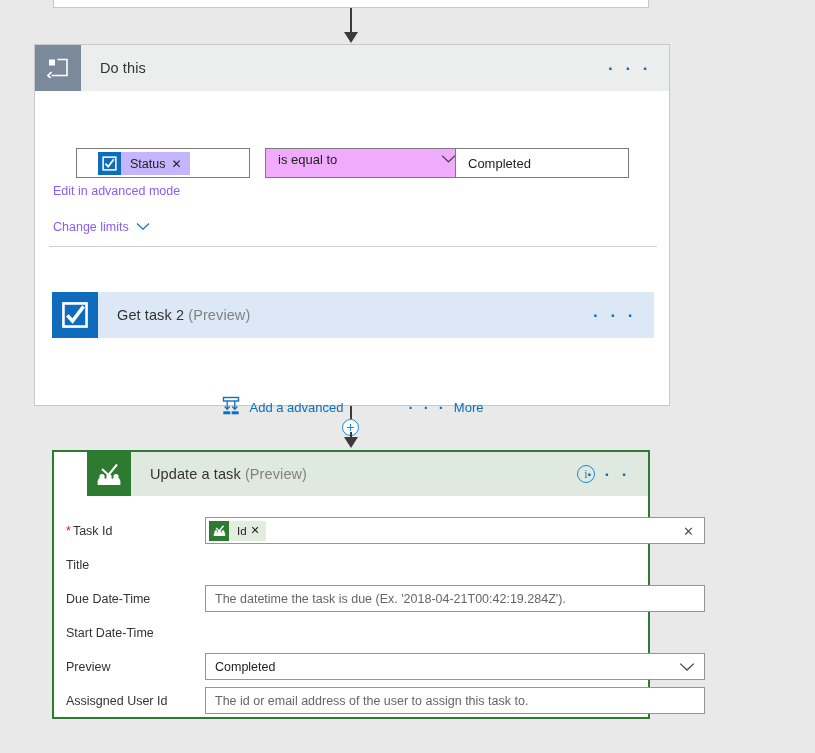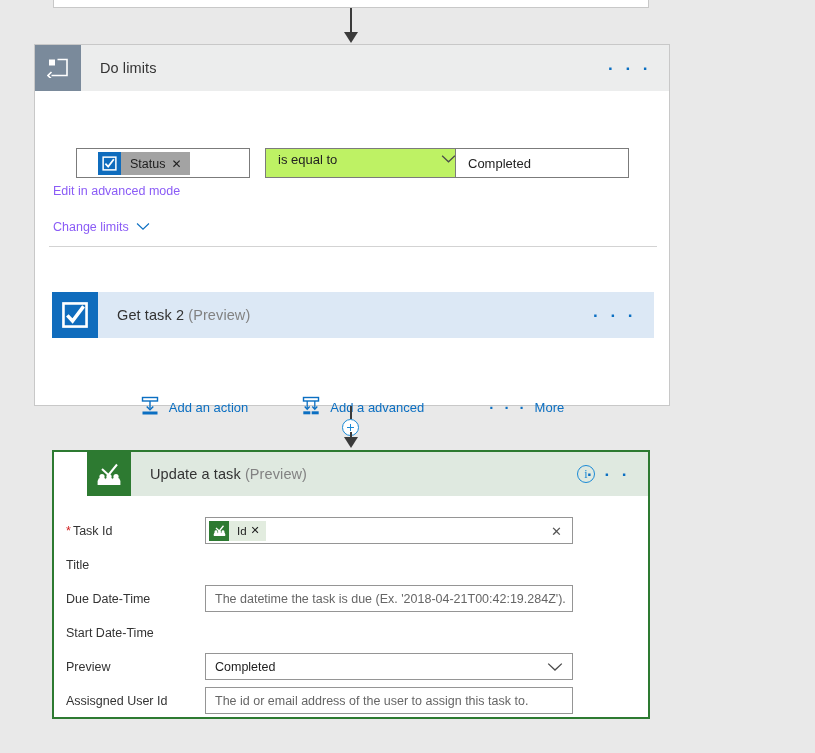--- a/index.html
+++ b/index.html
@@ -105,21 +105,21 @@
     border: 1px solid #7b7b7b;
     box-sizing: border-box;
   }
   .token-chip {
     position: absolute;
     left: 21px;
     top: 3px;
     height: 23px;
     display: flex;
     align-items: center;
-    background: #a3a3a3;
+    background: #c4b5fd;
   }
   .token-icon {
     width: 23px; height: 23px;
     flex: 0 0 23px;
     background: #0f6cbd;
     display: flex; align-items: center; justify-content: center;
   }
   .token-label {
     font-size: 12.5px;
     color: #1d1d1d;
@@ -130,21 +130,21 @@
     color: #1d1d1d;
     padding-right: 8px;
     cursor: pointer;
   }
 
   #operator-select {
     position: absolute;
     left: 230px; top: 57px;
     width: 201px;
     height: 30px;
-    background: #bef264;
+    background: #f0abfc;
     border: 1px solid #7b7b7b;
     box-sizing: border-box;
     display: flex;
     align-items: center;
     padding: 0 9px 8px 12px;
     font-size: 13px;
     color: #222222;
     justify-content: space-between;
     cursor: pointer;
   }
@@ -306,21 +306,21 @@
     transform: translateY(-50%);
     font-size: 12.5px;
     color: #333333;
     white-space: nowrap;
   }
   .req-star { color: #d01e1e; margin-right: 2px; }
   .field {
     position: absolute;
     left: 151px;
     top: 0;
-    width: 368px;
+    width: 500px;
     height: 27px;
     border: 1px solid #959595;
     background: #ffffff;
     box-sizing: border-box;
     display: flex;
     align-items: center;
     font-size: 12.5px;
     color: #666666;
     padding-left: 9px;
   }
@@ -368,21 +368,21 @@
 <div class="abs" id="do-until-card">
 
   <div id="do-until-header">
     <div class="hdr-icon-sq" id="do-until-icon-sq">
       <svg width="22" height="20" viewBox="0 0 22 20" aria-hidden="true">
         <rect x="2" y="1.5" width="6" height="6" fill="#ffffff"></rect>
         <path d="M10.5 1.5 H20 V17.5 H4.5" fill="none" stroke="#ffffff" stroke-width="1.6"></path>
         <path d="M4.5 14 L1 17.5 L4.5 21" fill="none" stroke="#ffffff" stroke-width="1.6"></path>
       </svg>
     </div>
-    <div class="hdr-title">Do limits</div>
+    <div class="hdr-title">Do this</div>
     <div class="ellipsis">· · ·</div>
   </div>
 
   <div id="condition-row">
 
     <div id="token-box">
       <div class="token-chip">
         <span class="token-icon">
           <svg width="15" height="15" viewBox="0 0 16 16" aria-hidden="true">
             <rect x="1.2" y="1.2" width="13.6" height="13.6" fill="none" stroke="#ffffff" stroke-width="1.6"></rect>
@@ -426,31 +426,20 @@
         </svg>
       </div>
       <div class="hdr-title">
         <span>Get task 2</span>
         <span class="preview-tag">(Preview)</span>
       </div>
       <div class="ellipsis">· · ·</div>
     </div>
 
     <div id="add-bar">
-      <div class="add-item" id="add-action-item">
-        <span>
-          <svg width="20" height="20" viewBox="0 0 20 20" aria-hidden="true">
-            <rect x="2.5" y="1.5" width="15" height="3.5" fill="none" stroke="#0b6fc2" stroke-width="1.4"></rect>
-            <path d="M10 5 V12.5" stroke="#0b6fc2" stroke-width="1.4"></path>
-            <path d="M6.7 10.5 L10 13.8 L13.3 10.5" fill="none" stroke="#0b6fc2" stroke-width="1.4"></path>
-            <rect x="2.5" y="15.5" width="15" height="3" fill="#0b6fc2"></rect>
-          </svg>
-        </span>
-        <span class="lbl">Add an action</span>
-      </div>
 
       <div class="add-item" id="add-condition-item">
         <span>
           <svg width="20" height="20" viewBox="0 0 20 20" aria-hidden="true">
             <rect x="2.5" y="1.5" width="15" height="3.5" fill="none" stroke="#0b6fc2" stroke-width="1.4"></rect>
             <path d="M6.2 5 V12" stroke="#0b6fc2" stroke-width="1.3"></path>
             <path d="M13.8 5 V12" stroke="#0b6fc2" stroke-width="1.3"></path>
             <path d="M3.7 10.5 L6.2 13.3 L8.7 10.5" fill="none" stroke="#0b6fc2" stroke-width="1.3"></path>
             <path d="M11.3 10.5 L13.8 13.3 L16.3 10.5" fill="none" stroke="#0b6fc2" stroke-width="1.3"></path>
             <rect x="2.3" y="15.3" width="7" height="3" fill="#0b6fc2"></rect>

